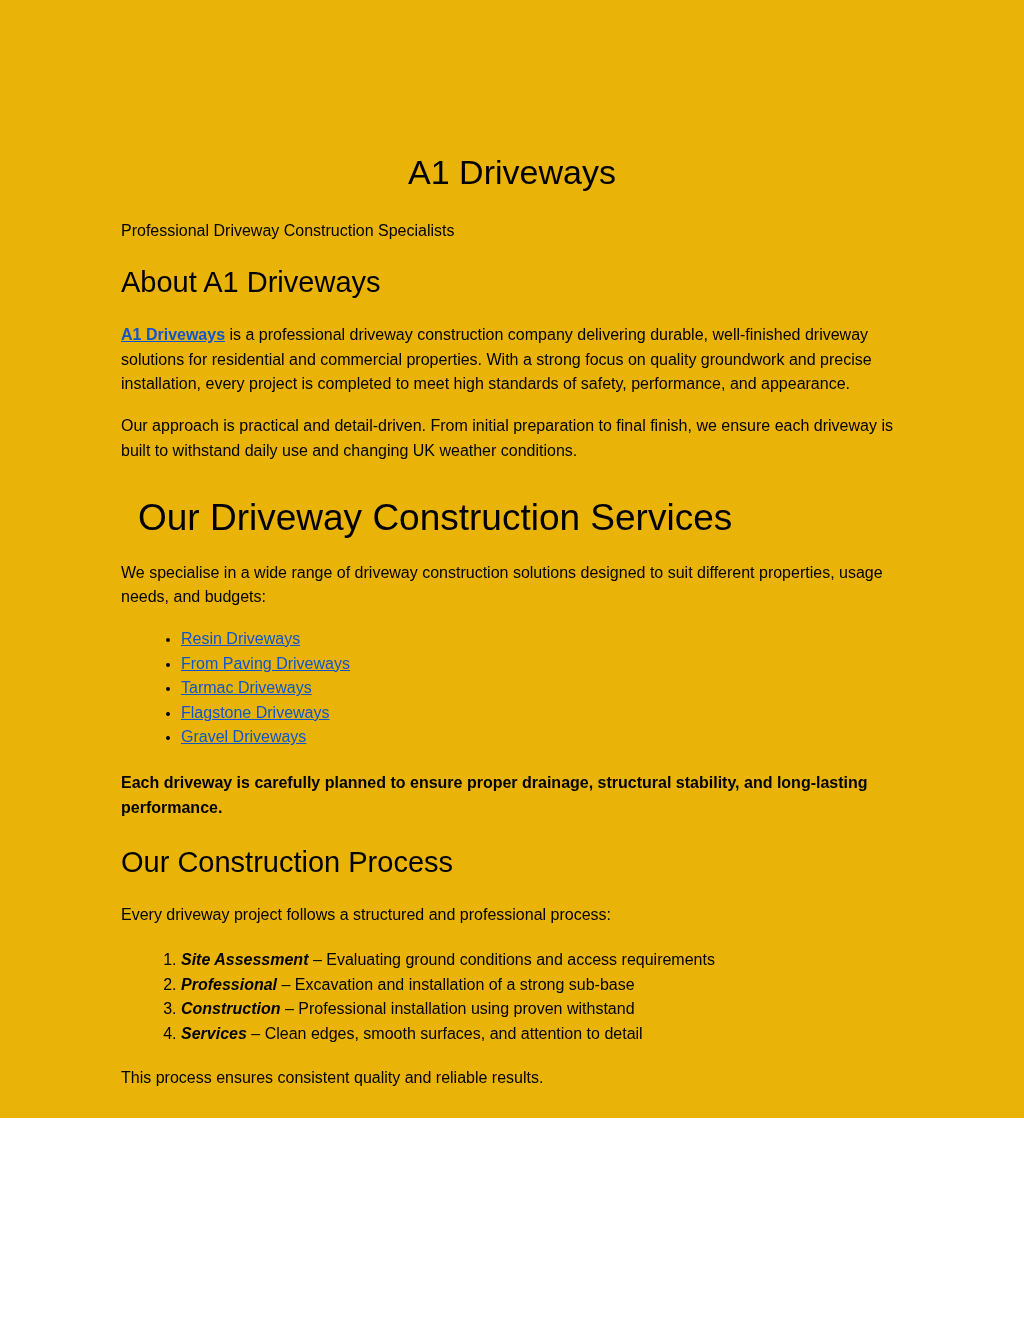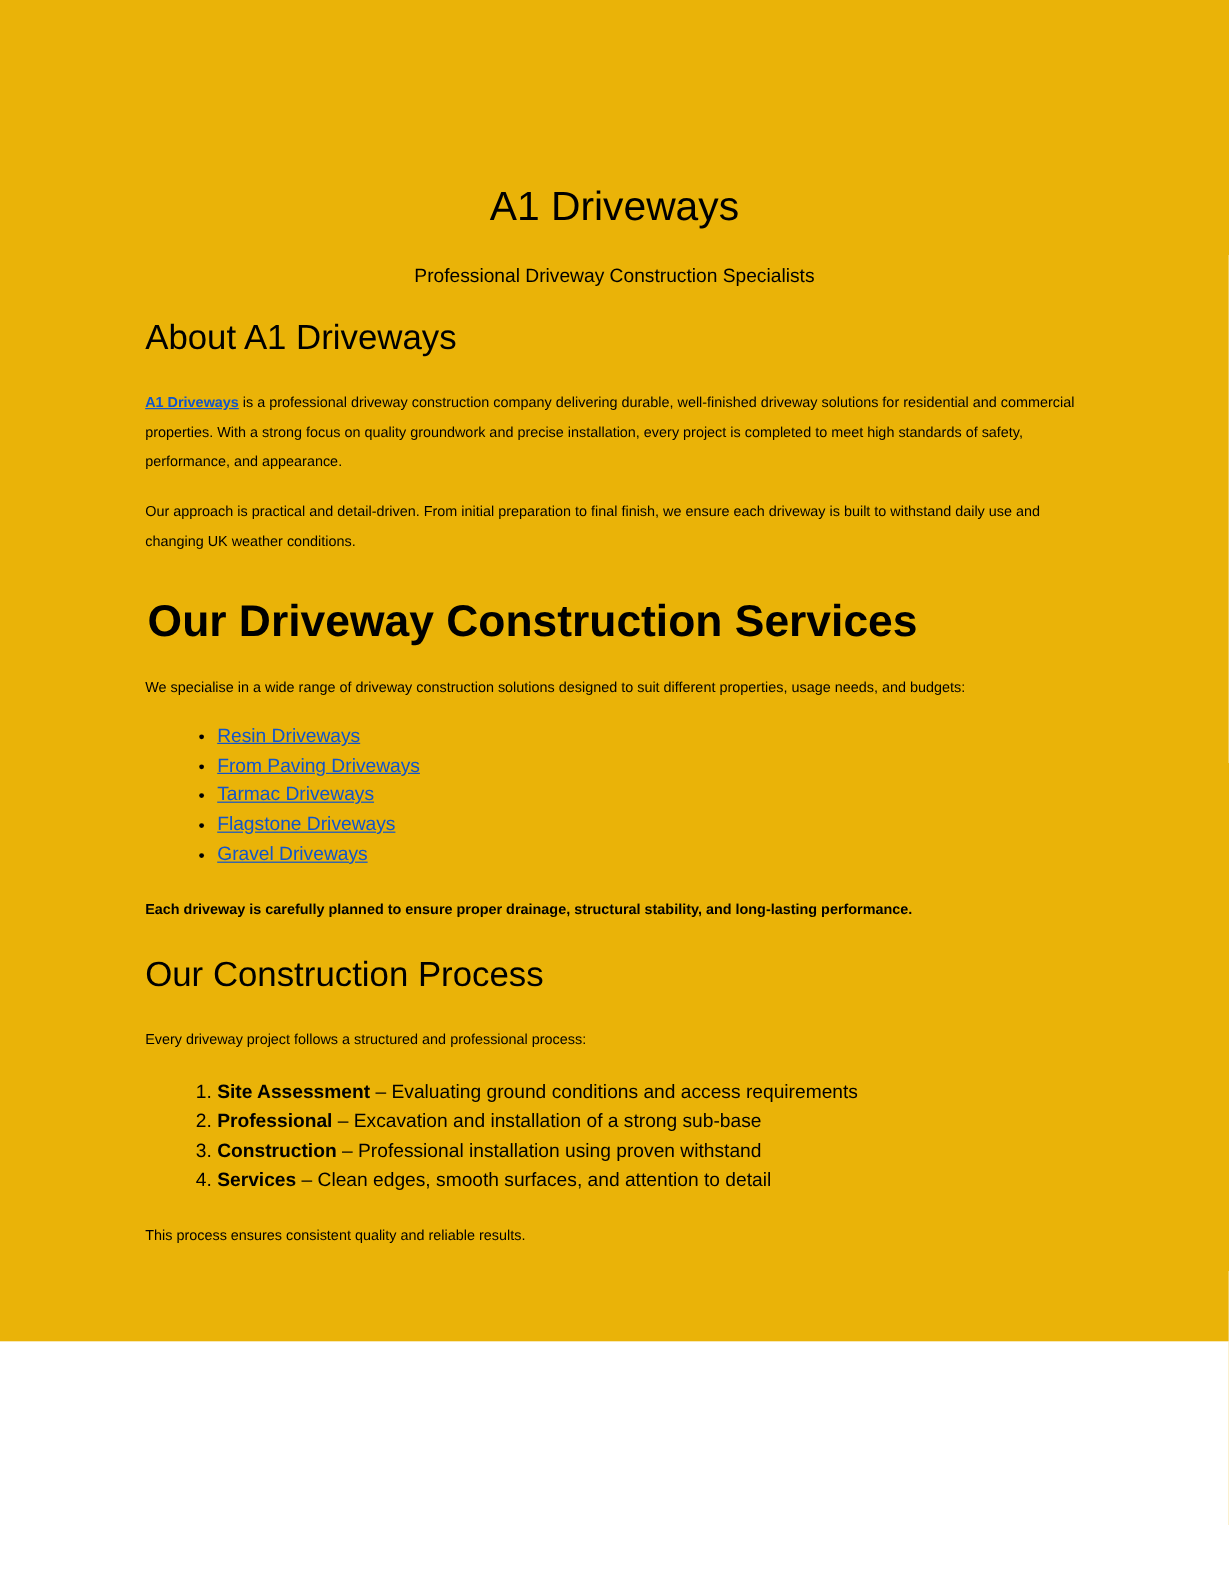--- a/index.html
+++ b/index.html
@@ -23,40 +23,40 @@
     margin: 0;
     font-size: 34px;
     line-height: 41px;
     font-weight: 400;
     text-align: center;
   }
   .doc-subtitle {
     margin: 26px 0 0 0;
     font-size: 16px;
     line-height: 24px;
-    text-align: center;
+    text-align: left;
   }
   h2.section-heading {
     margin: 22px 0 0 0;
     font-size: 29px;
     line-height: 35px;
     font-weight: 400;
   }
   h2.process-heading {
     margin: 25px 0 0 0;
   }
   h1.big-heading {
-    margin: 32px 0 0 2px;
+    margin: 32px 0 0 17px;
     font-size: 37px;
     line-height: 44px;
-    font-weight: 700;
+    font-weight: 400;
   }
   p.body-text {
     margin: 0;
-    font-size: 12px;
+    font-size: 16px;
     line-height: 24.7px;
   }
   p.para-about-1 { margin-top: 23px; }
   p.para-about-2 { margin-top: 17px; }
   p.para-services-intro { margin-top: 21px; }
   p.para-services-outro { margin-top: 21px; font-weight: bold; }
   p.para-process-intro { margin-top: 23px; }
   p.para-process-outro { margin-top: 20px; }
   a.doc-link {
     color: #1155cc;
@@ -77,20 +77,21 @@
     font-size: 13px;
   }
   ol.process-list {
     margin: 20px 0 0 0;
     padding: 0 0 0 60px;
     font-size: 16px;
     line-height: 24.5px;
   }
   ol.process-list li strong {
     font-weight: 700;
+    font-style: italic;
   }
 </style>
 </head>
 <body>
 
 <div class="page">
   <div class="doc">
 
     <h1 class="doc-title">A1 Driveways</h1>
 

